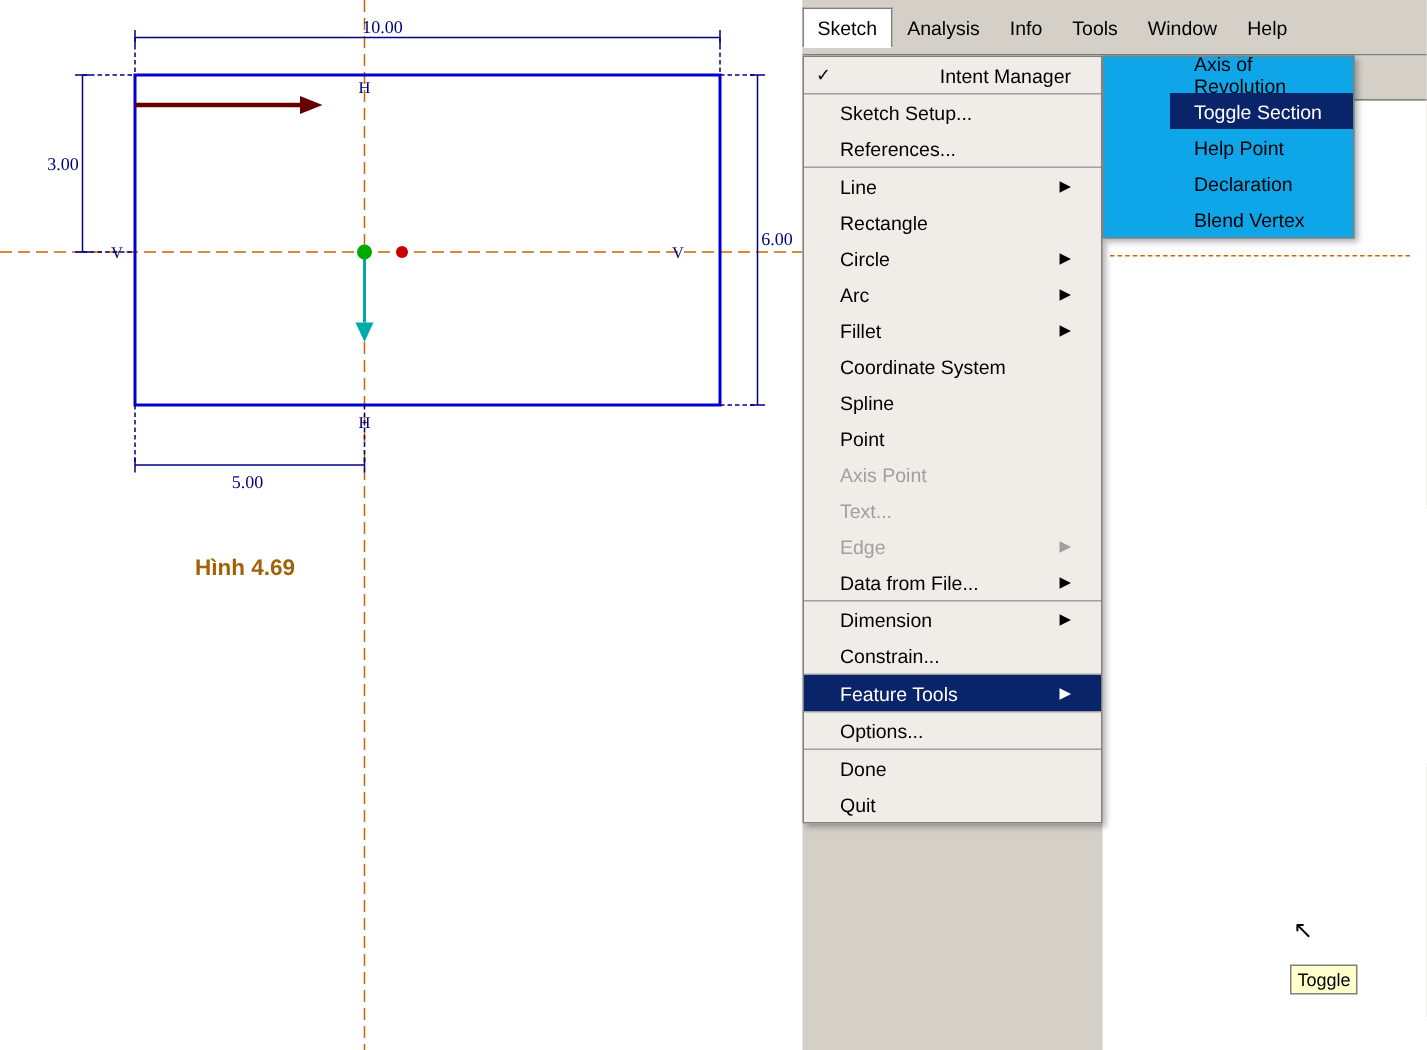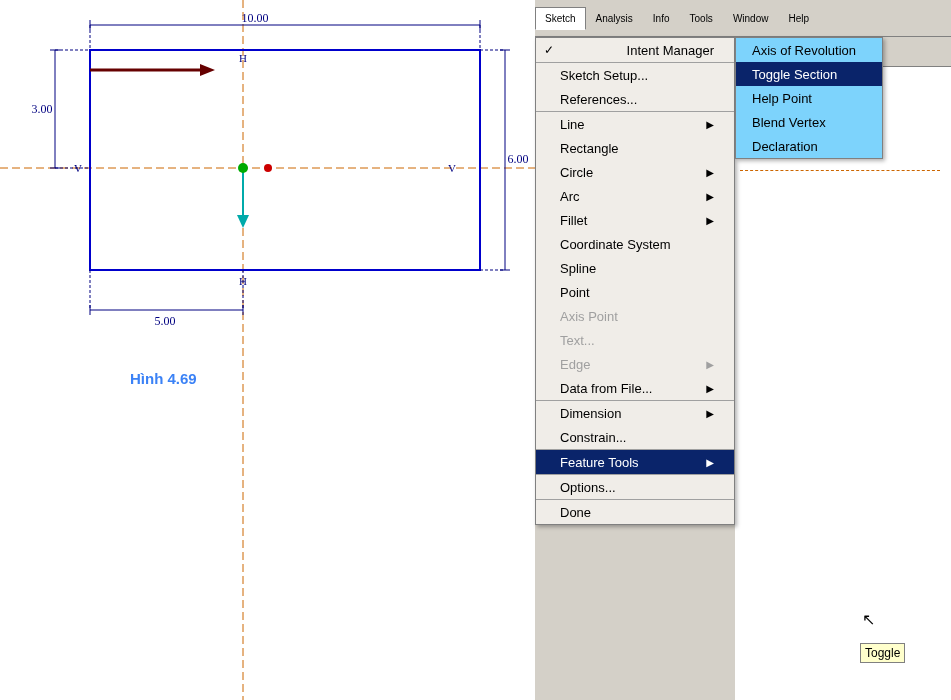--- a/index.html
+++ b/index.html
@@ -23,39 +23,39 @@
       overflow: hidden;
     }
 
     
     .figure-caption {
       position: absolute;
       top: 370px;
       left: 130px;
       font-weight: bold;
       font-size: 15px;
-      color: #3b82f6;
+      color: #a16207;
     }
 
     
     #menu-bar {
       position: absolute;
       top: 0; left: 535px;
       width: 416px;
       height: 37px;
       background: #d4d0c8;
       display: flex;
       align-items: center;
       border-bottom: 1px solid #808080;
     }
 
     .menu-item {
       padding: 6px 10px;
       cursor: pointer;
-      font-size: 10px;
+      font-size: 13px;
       color: #000;
       position: relative;
       text-align: center;
     }
 
     .menu-item.active {
       background: #fff;
       border: 1px solid #808080;
       border-bottom: 1px solid #fff;
       color: #000;
@@ -125,25 +125,26 @@
     .arrow-right {
       font-size: 10px;
       color: #000;
     }
 
     
     #feature-tools-submenu {
       position: absolute;
       top: 37px;
       left: 735px;
-      width: 148px;
-      background: #7dd3fc;
+      width: 168px;
+      background: #0ea5e9;
       border: 1px solid #808080;
       z-index: 101;
       box-shadow: 2px 2px 4px rgba(0,0,0,0.3);
+      padding-left: 44px;
     }
 
     .submenu-item {
       padding: 4px 16px;
       cursor: pointer;
       color: #000;
       font-size: 13px;
       height: 24px;
       display: flex;
       align-items: center;
@@ -392,36 +393,39 @@
   <div class="menu-section">
     <div class="dropdown-item">
       <span>Options...</span>
     </div>
   </div>
 
   <div>
     <div class="dropdown-item">
       <span>Done</span>
     </div>
+    <div class="dropdown-item">
+      <span>Quit</span>
+    </div>
   </div>
 </div>
 
 <div id="feature-tools-submenu">
   <div class="submenu-item">
     <span>Axis of Revolution</span>
   </div>
   <div class="submenu-item active-highlight">
     <span>Toggle Section</span>
   </div>
   <div class="submenu-item">
     <span>Help Point</span>
   </div>
   <div class="submenu-item">
+    <span>Declaration</span>
+  </div>
+  <div class="submenu-item">
     <span>Blend Vertex</span>
   </div>
-  <div class="submenu-item">
-    <span>Declaration</span>
-  </div>
 </div>
 
 <div class="cursor-icon">↖</div>
 
 <div class="tooltip-box">Toggle</div>
 
 </body></html>

